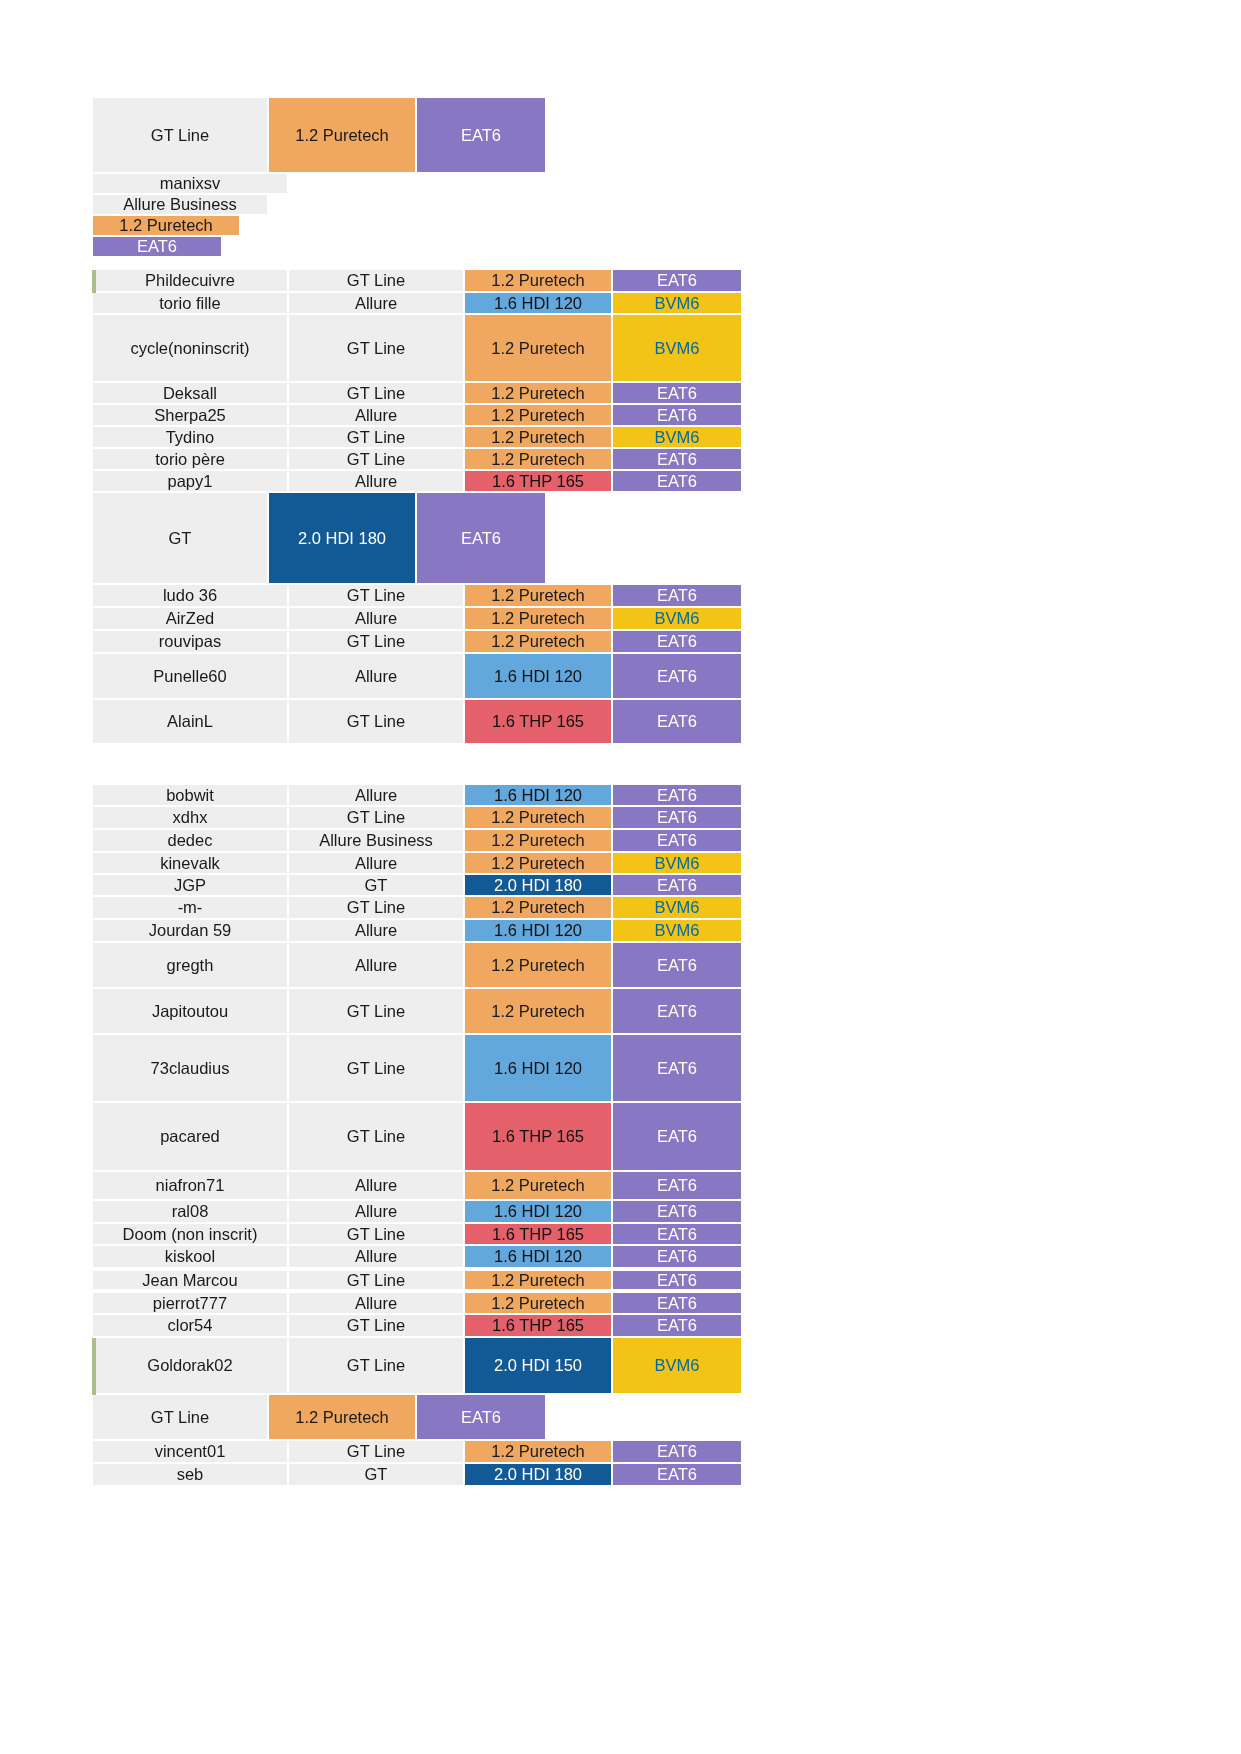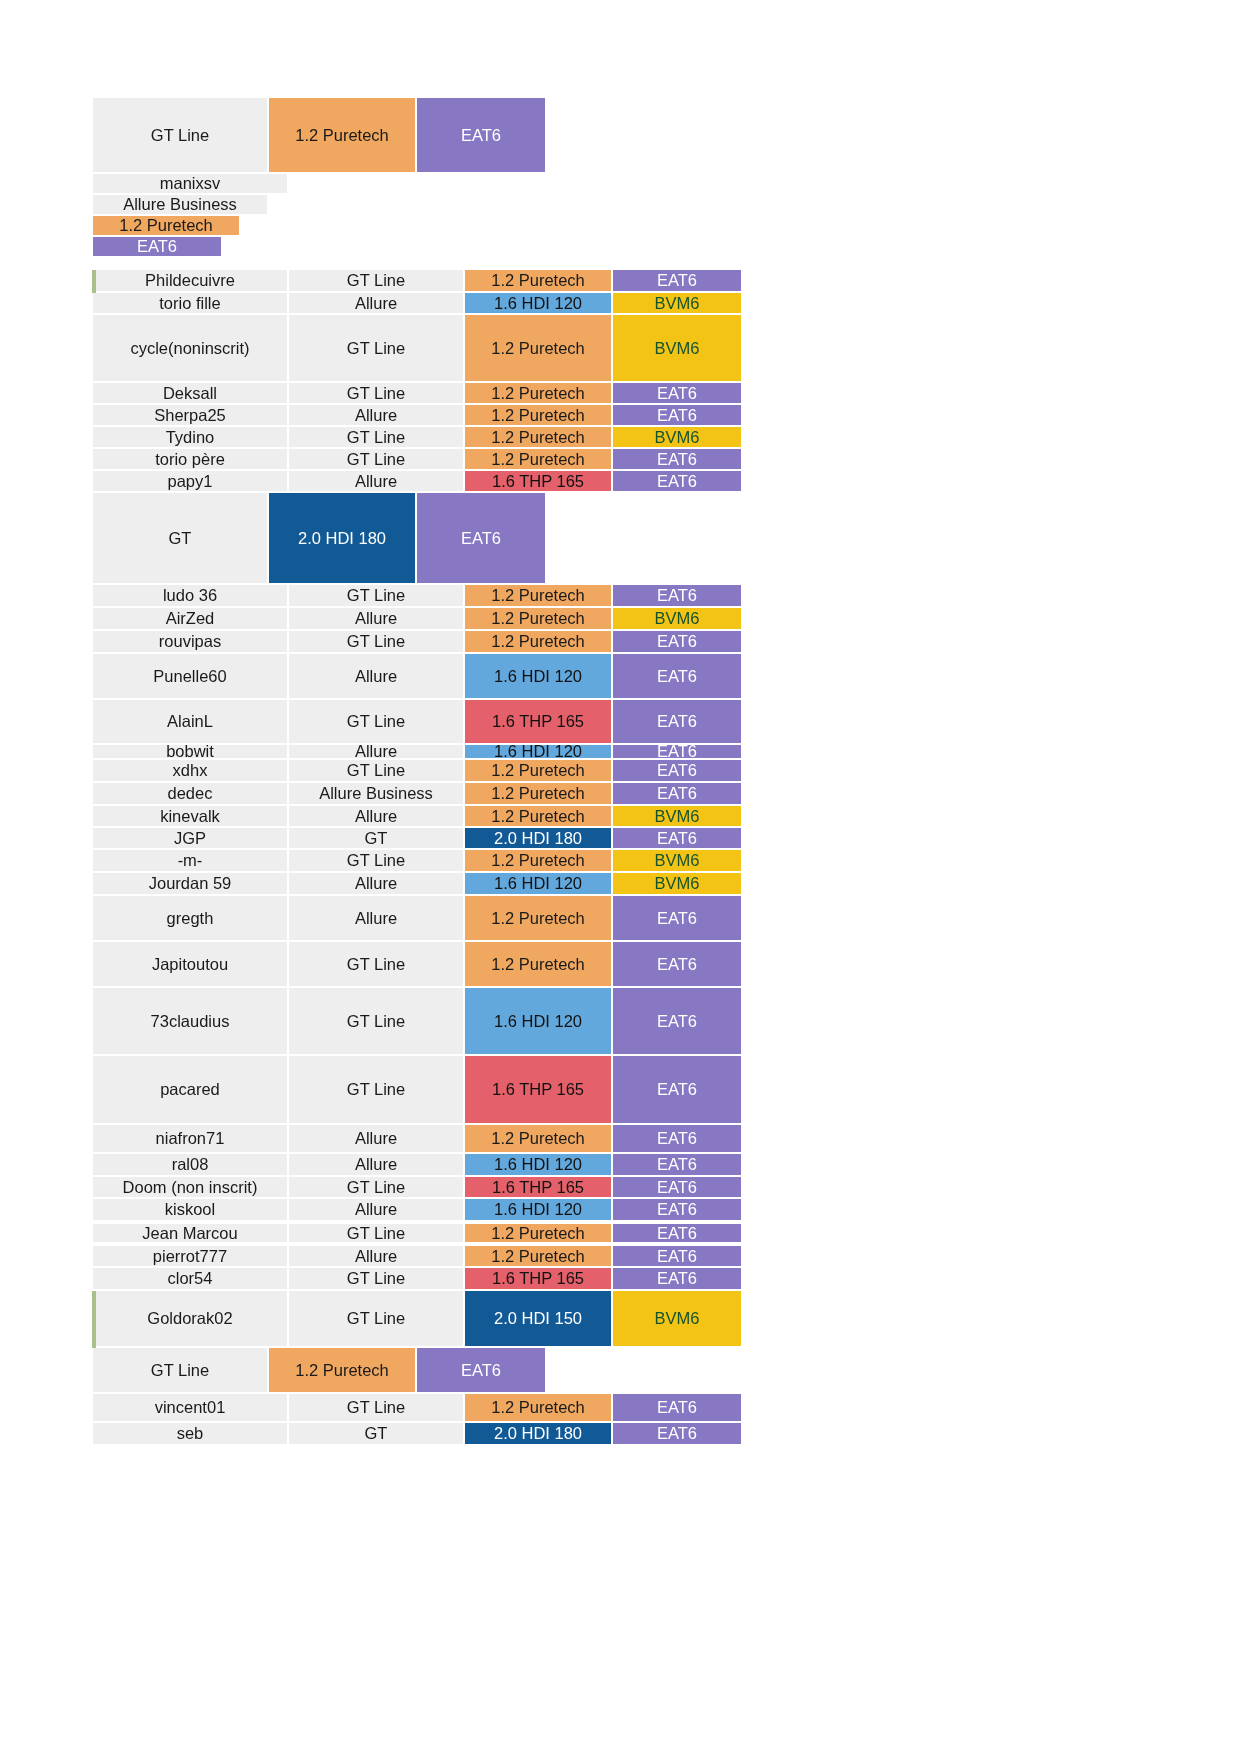--- a/index.html
+++ b/index.html
@@ -47,21 +47,21 @@
 
   
   .eng-puretech { background:#f0a860; color:#1a1a1a; }
   .eng-hdi120   { background:#63a8dc; color:#111111; }
   .eng-thp165   { background:#e4606a; color:#111111; }
   .eng-hdi180   { background:#125a96; color:#ffffff; }
   .eng-hdi150   { background:#125a96; color:#ffffff; }
 
   
   .tr-eat6 { background:#8878c4; color:#ffffff; }
-  .tr-bvm6 { background:#f3c416; color:#14532d; }
+  .tr-bvm6 { background:#f3c416; color:#0369a1; }
 </style>
 </head>
 <body>
 
 <div id="sheet">
     <div class="row" style="height: 76px;">
       <div class="cell c-trim">GT Line</div>
       <div class="cell c-eng eng-puretech">1.2 Puretech</div>
       <div class="cell c-trans tr-eat6">EAT6</div>
     </div>
@@ -148,21 +148,21 @@
       <div class="cell c-trim">Allure</div>
       <div class="cell c-eng eng-hdi120">1.6 HDI 120</div>
       <div class="cell c-trans tr-eat6">EAT6</div>
     </div>
     <div class="row" style="height: 45px;">
       <div class="cell c-user">AlainL</div>
       <div class="cell c-trim">GT Line</div>
       <div class="cell c-eng eng-thp165">1.6 THP 165</div>
       <div class="cell c-trans tr-eat6">EAT6</div>
     </div>
-    <div class="row" style="height: 15px;">
+    <div class="row" style="height: 22px; margin-top: 40px;">
       <div class="cell c-user">bobwit</div>
       <div class="cell c-trim">Allure</div>
       <div class="cell c-eng eng-hdi120">1.6 HDI 120</div>
       <div class="cell c-trans tr-eat6">EAT6</div>
     </div>
     <div class="row" style="height: 23px;">
       <div class="cell c-user">xdhx</div>
       <div class="cell c-trim">GT Line</div>
       <div class="cell c-eng eng-puretech">1.2 Puretech</div>
       <div class="cell c-trans tr-eat6">EAT6</div>
@@ -268,21 +268,21 @@
       <div class="cell c-user">Goldorak02</div>
       <div class="cell c-trim">GT Line</div>
       <div class="cell c-eng eng-hdi150">2.0 HDI 150</div>
       <div class="cell c-trans tr-bvm6">BVM6</div>
     </div>
     <div class="row" style="height: 46px;">
       <div class="cell c-trim">GT Line</div>
       <div class="cell c-eng eng-puretech">1.2 Puretech</div>
       <div class="cell c-trans tr-eat6">EAT6</div>
     </div>
-    <div class="row" style="height: 29px;">
+    <div class="row" style="height: 23px;">
       <div class="cell c-user">vincent01</div>
       <div class="cell c-trim">GT Line</div>
       <div class="cell c-eng eng-puretech">1.2 Puretech</div>
       <div class="cell c-trans tr-eat6">EAT6</div>
     </div>
     <div class="row" style="height: 23px;">
       <div class="cell c-user">seb</div>
       <div class="cell c-trim">GT</div>
       <div class="cell c-eng eng-hdi180">2.0 HDI 180</div>
       <div class="cell c-trans tr-eat6">EAT6</div>

